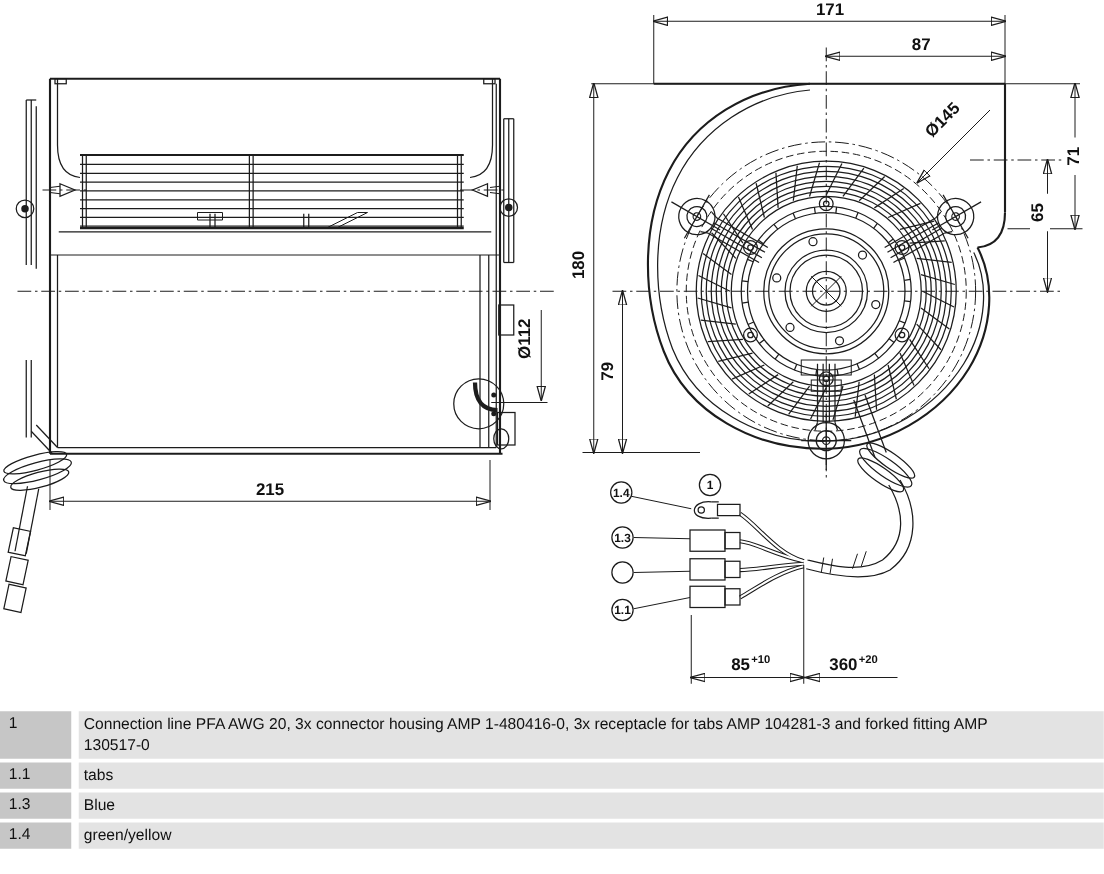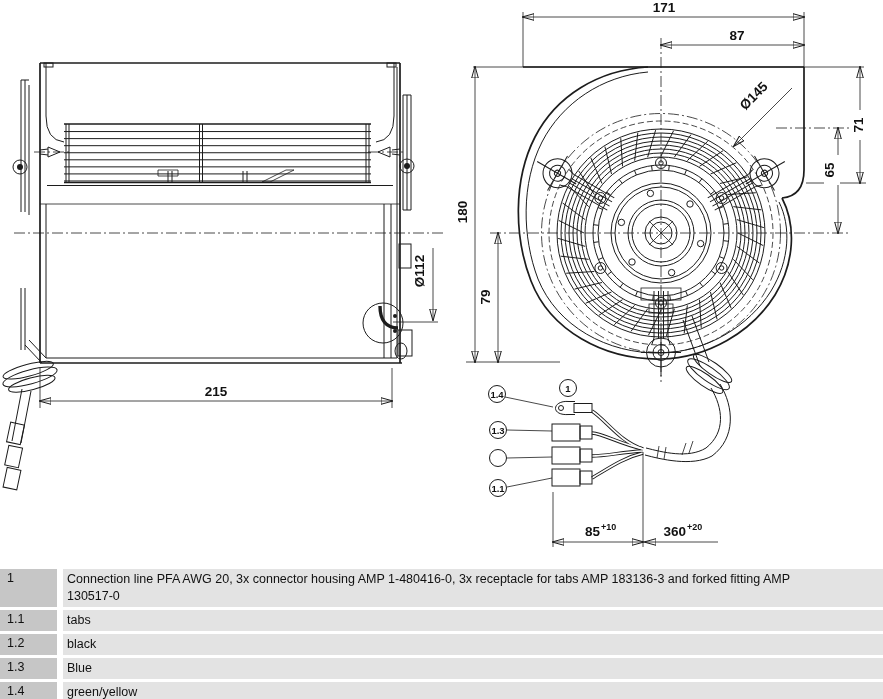--- a/index.html
+++ b/index.html
@@ -437,33 +437,27 @@
     <text class="dim" transform="translate(834,170) rotate(-90)" text-anchor="middle">65</text>
     <line class="thin" x1="792" y1="88" x2="734" y2="146" marker-end="url(#ae)"></line>
     <text class="dim" transform="translate(757,99) rotate(-45)" text-anchor="middle">Ø145</text>
   </g>
 </svg>
 
 <div class="legend">
   <div class="tr">
     <div class="td-id">1</div>
     <div class="td-desc">
-        <span>Connection line PFA AWG 20, 3x connector housing AMP 1-480416-0, 3x receptacle for tabs AMP 183136-3 and forked fitting AMP 130517-0</span>
+        <span>Connection line PFA AWG 20, 3x connector housing AMP 1-480416-0, 3x receptacle for tabs AMP 104281-3 and forked fitting AMP 130517-0</span>
       </div>
   </div>
   <div class="tr">
     <div class="td-id">1.1</div>
     <div class="td-desc">
         <span>tabs</span>
-      </div>
-  </div>
-  <div class="tr">
-    <div class="td-id">1.2</div>
-    <div class="td-desc">
-        <span>black</span>
       </div>
   </div>
   <div class="tr">
     <div class="td-id">1.3</div>
     <div class="td-desc">
         <span>Blue</span>
       </div>
   </div>
   <div class="tr">
     <div class="td-id">1.4</div>

